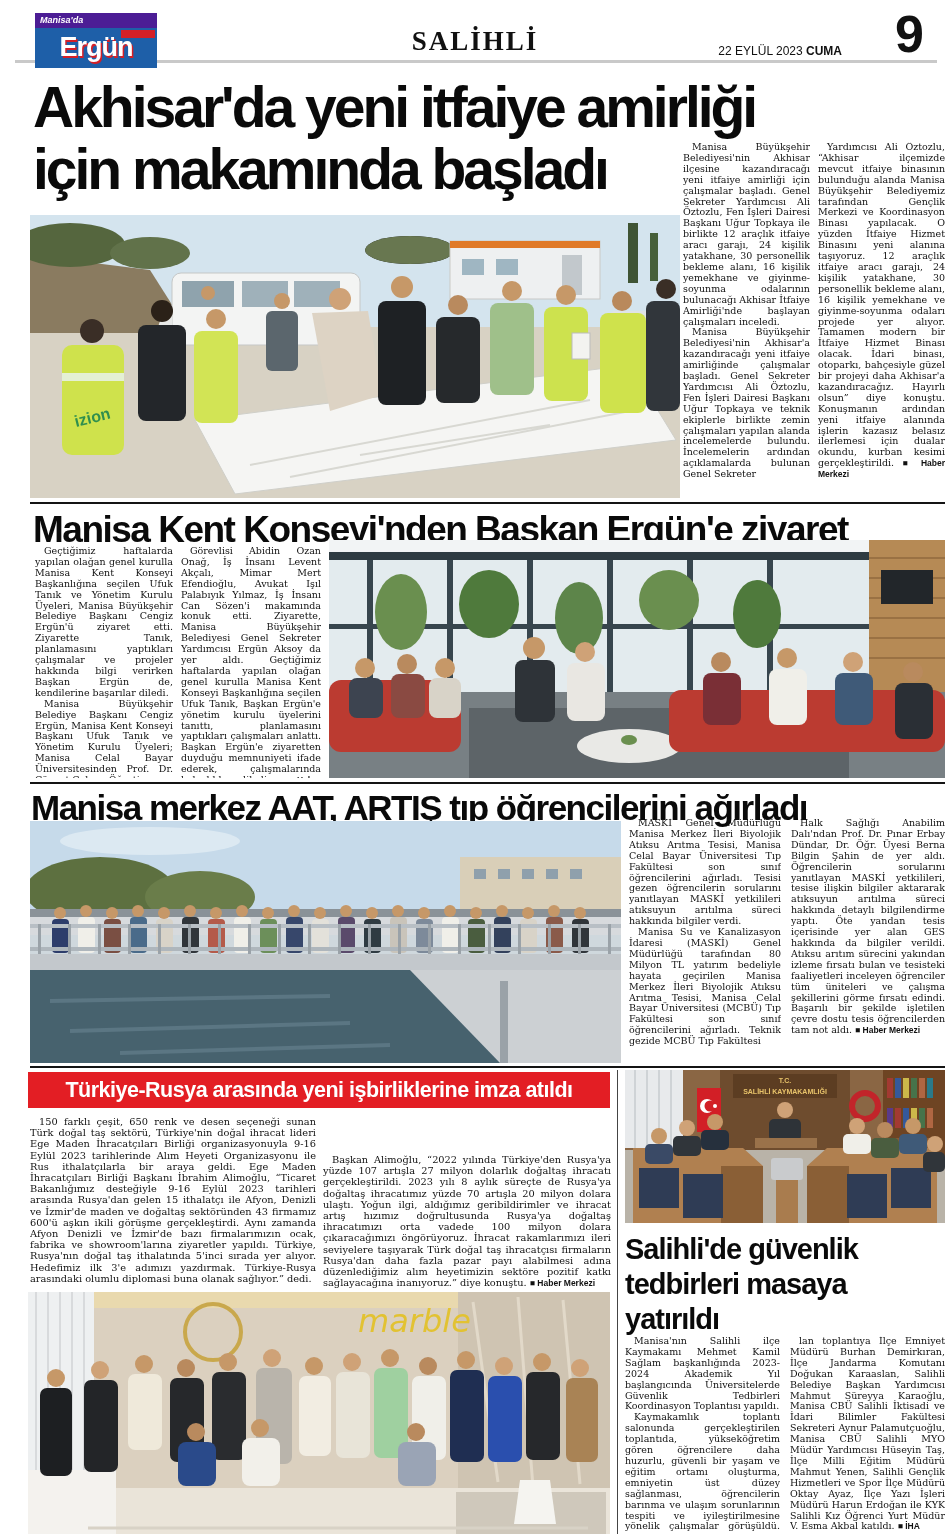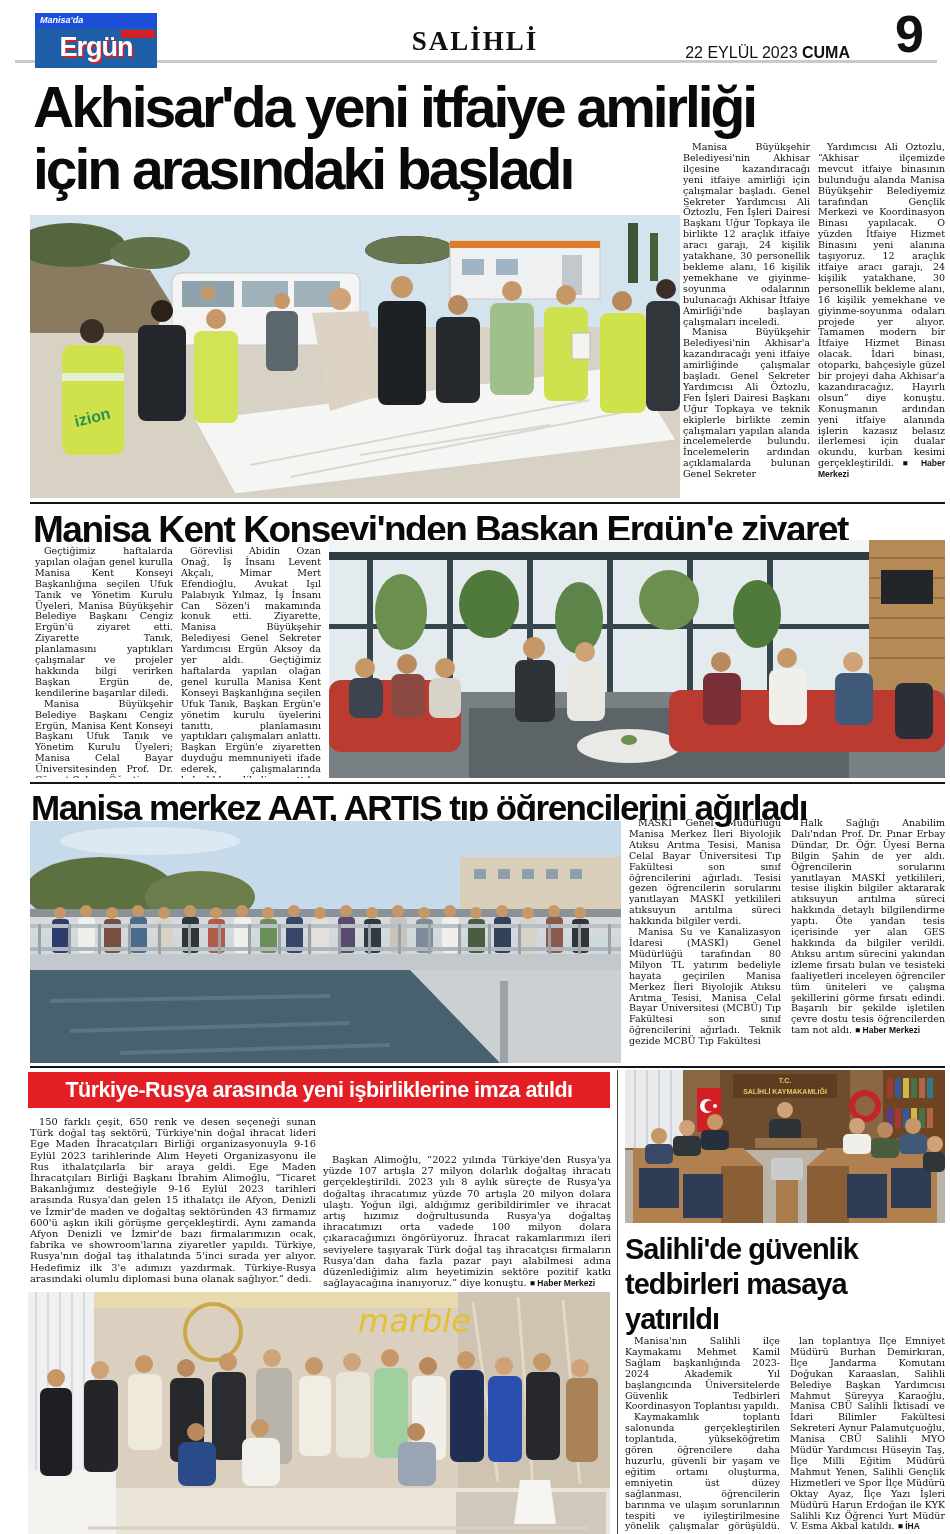--- a/index.html
+++ b/index.html
@@ -3,30 +3,30 @@
 <meta charset="utf-8">
 <style>
   * { margin:0; padding:0; box-sizing:border-box; }
   html,body { background:#ffffff; }
   body { width:950px; font-family:"DejaVu Serif", serif; }
   #page { position:relative; width:950px; height:1534px; background:#fff; overflow:hidden; color:#111; }
 
   
   .hdr-rule { position:absolute; left:15px; top:60px; width:922px; height:3px; background:#c9c9c9; }
   .logo { position:absolute; left:35px; top:13px; width:122px; height:55px; }
-  .logo-top { position:absolute; left:0; top:0; width:100%; height:15px; background:#1d4ed8; color:#fff;
+  .logo-top { position:absolute; left:0; top:0; width:100%; height:15px; background:#4c1d95; color:#fff;
               font-family:"Liberation Sans",sans-serif; font-style:italic; font-weight:bold; font-size:9px;
               line-height:15px; padding-left:5px; }
   .logo-main { position:absolute; left:0; top:15px; width:100%; height:40px; background:#1e5fa8; color:#fff;
                font-family:"Liberation Sans",sans-serif; font-weight:bold; font-size:27px; line-height:38px;
                text-align:center; letter-spacing:-1px; text-shadow:1.5px 1.5px 0 #d42027; }
   .logo-badge { position:absolute; right:2px; top:17px; width:34px; height:8px; background:#d42027; }
   .section-title { position:absolute; left:0; right:0; top:26px; text-align:center;
                    font-family:"Liberation Serif",serif; font-weight:bold; font-size:27px; letter-spacing:2px; }
-  .dateline { position:absolute; right:100px; top:44px; font-family:"Liberation Sans",sans-serif; font-size:16px; }
+  .dateline { position:absolute; right:108px; top:44px; font-family:"Liberation Sans",sans-serif; font-size:12px; }
   .dateline .day { font-weight:bold; }
   .pageno { position:absolute; right:28px; top:4px; font-family:"Liberation Sans",sans-serif;
             font-weight:bold; font-size:52px; letter-spacing:-2px; }
 
   
   .rule { position:absolute; left:30px; width:915px; height:2px; background:#141414; }
   .vrule { position:absolute; width:1px; background:#444; }
   .headline { position:absolute; font-family:"Liberation Sans",sans-serif; font-weight:bold; color:#0a0a0a; }
   .h-xl { font-size:57px; letter-spacing:-3px; line-height:58px; }
   .h-lg { font-size:37px; letter-spacing:-1.5px; }
@@ -56,21 +56,21 @@
     <div class="logo-badge"></div>
   </div>
   <div class="section-title">SALİHLİ</div>
   <div class="dateline">
     <span>22 EYLÜL 2023</span>
     <span class="day">CUMA</span>
   </div>
   <div class="pageno">9</div>
 
   <div class="headline h-xl" style="left:33px; top:78px;">Akhisar'da yeni itfaiye amirliği</div>
-  <div class="headline h-xl" style="left:33px; top:140px;">için arasındaki başladı</div>
+  <div class="headline h-xl" style="left:33px; top:140px;">için makamında başladı</div>
 
   <div class="photo" style="left:30px; top:215px; width:650px; height:283px;">
     <svg width="650" height="283" viewBox="0 0 650 283" xmlns="http://www.w3.org/2000/svg">
       <rect width="650" height="120" fill="#d4e4ee"></rect>
       <rect y="112" width="650" height="171" fill="#d8d2c4"></rect>
       <polygon points="0,40 120,55 160,118 0,118" fill="#8a7b60"></polygon>
       <ellipse cx="40" cy="30" rx="55" ry="22" fill="#55663e"></ellipse>
       <ellipse cx="120" cy="38" rx="40" ry="16" fill="#61724a"></ellipse>
       <ellipse cx="380" cy="35" rx="45" ry="14" fill="#68775０" opacity="0.9"></ellipse>
       <ellipse cx="380" cy="35" rx="45" ry="14" fill="#687750"></ellipse>

